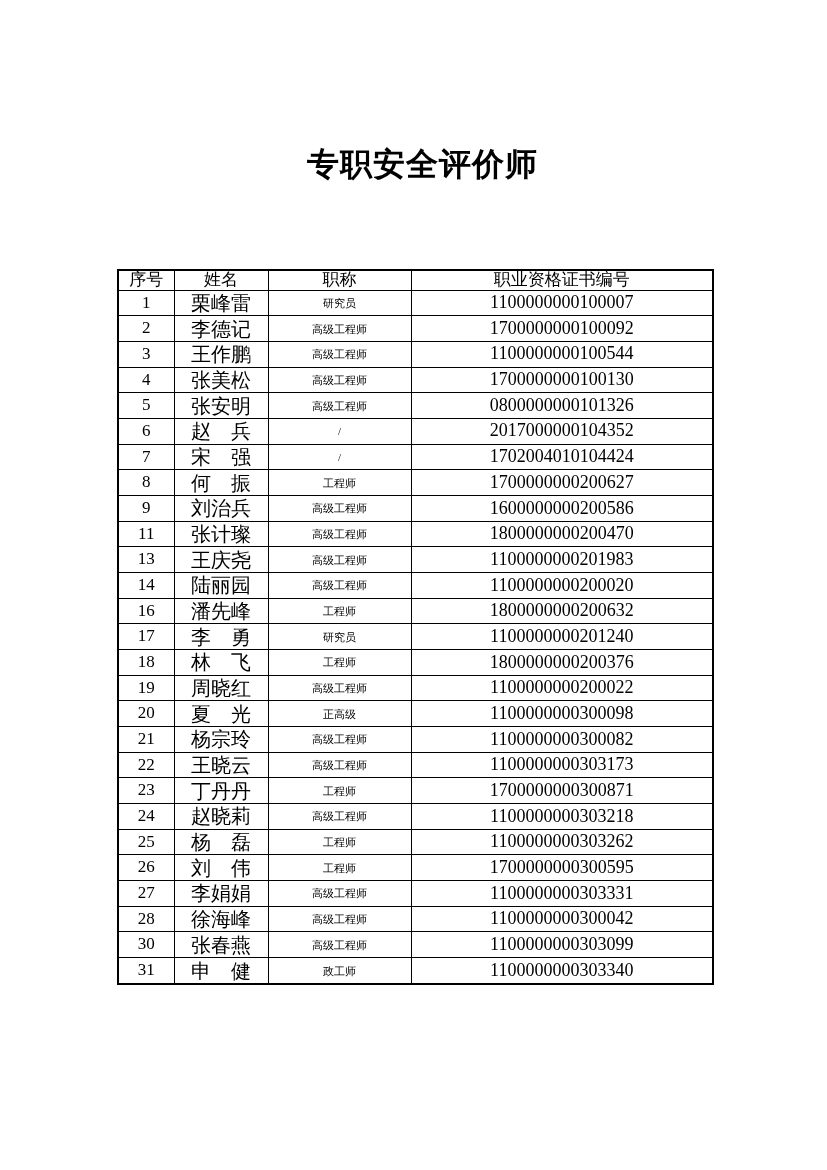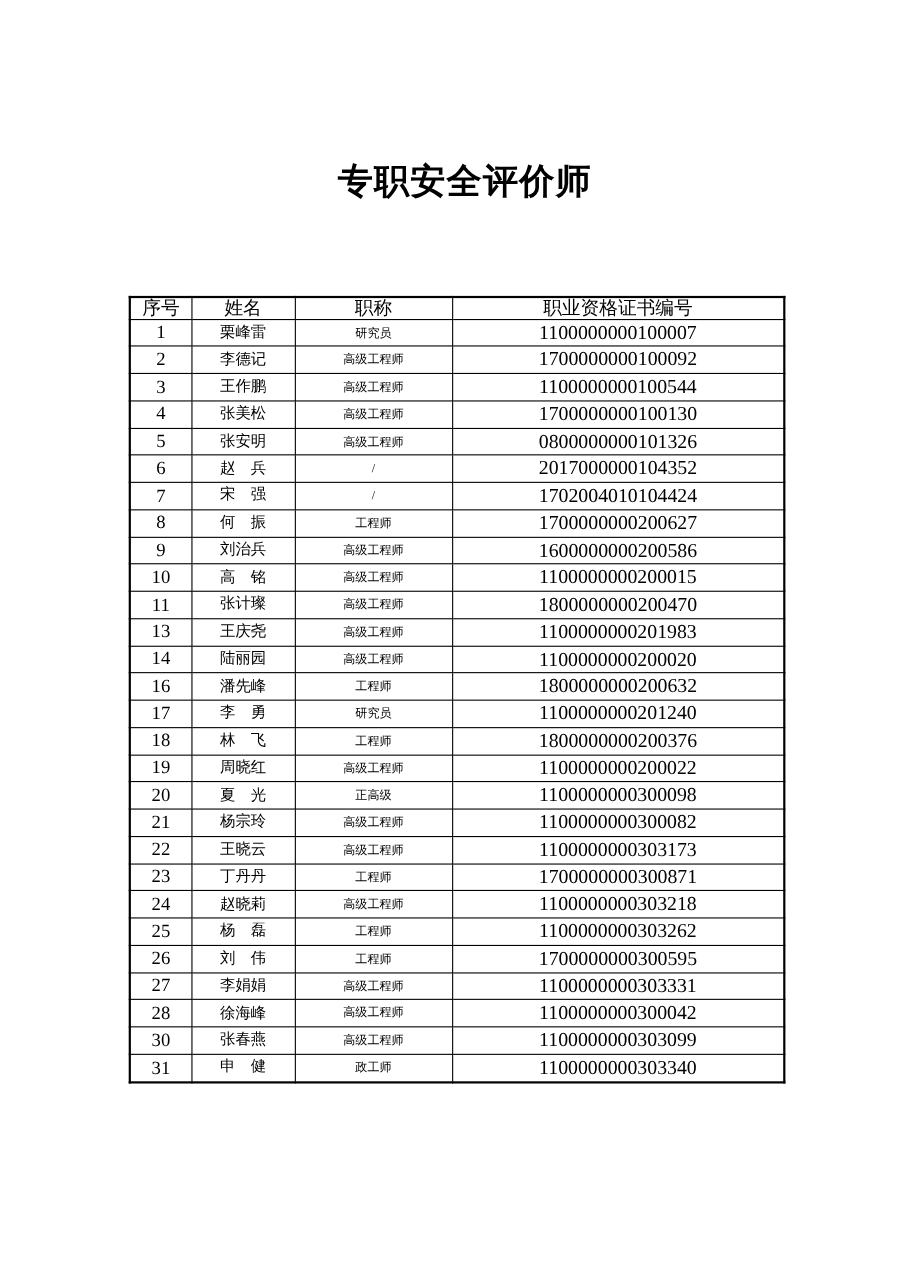--- a/index.html
+++ b/index.html
@@ -49,21 +49,21 @@
     padding: 0;
     line-height: 1.1;
     white-space: nowrap;
     overflow: hidden;
   }
   table.roster th {
     font-size: 17px;
     font-weight: normal;
   }
   td.col-index { font-size: 17px; }
-  td.col-name  { font-size: 14px; }
+  td.col-name  { font-size: 20px; }
   td.col-title { font-size: 11px; }
   td.col-cert  { font-size: 18px; }
 </style>
 </head>
 <body>
 
 <div class="page">
 
   <div class="doc-title">专职安全评价师</div>
 
@@ -131,26 +131,20 @@
           <td class="col-title">工程师</td>
           <td class="col-cert">1700000000200627</td>
         </tr>
         <tr>
           <td class="col-index">9</td>
           <td class="col-name">刘治兵</td>
           <td class="col-title">高级工程师</td>
           <td class="col-cert">1600000000200586</td>
         </tr>
         <tr>
-          <td class="col-index">10</td>
-          <td class="col-name">高　铭</td>
-          <td class="col-title">高级工程师</td>
-          <td class="col-cert">1100000000200015</td>
-        </tr>
-        <tr>
           <td class="col-index">11</td>
           <td class="col-name">张计璨</td>
           <td class="col-title">高级工程师</td>
           <td class="col-cert">1800000000200470</td>
         </tr>
         <tr>
           <td class="col-index">13</td>
           <td class="col-name">王庆尧</td>
           <td class="col-title">高级工程师</td>
           <td class="col-cert">1100000000201983</td>

